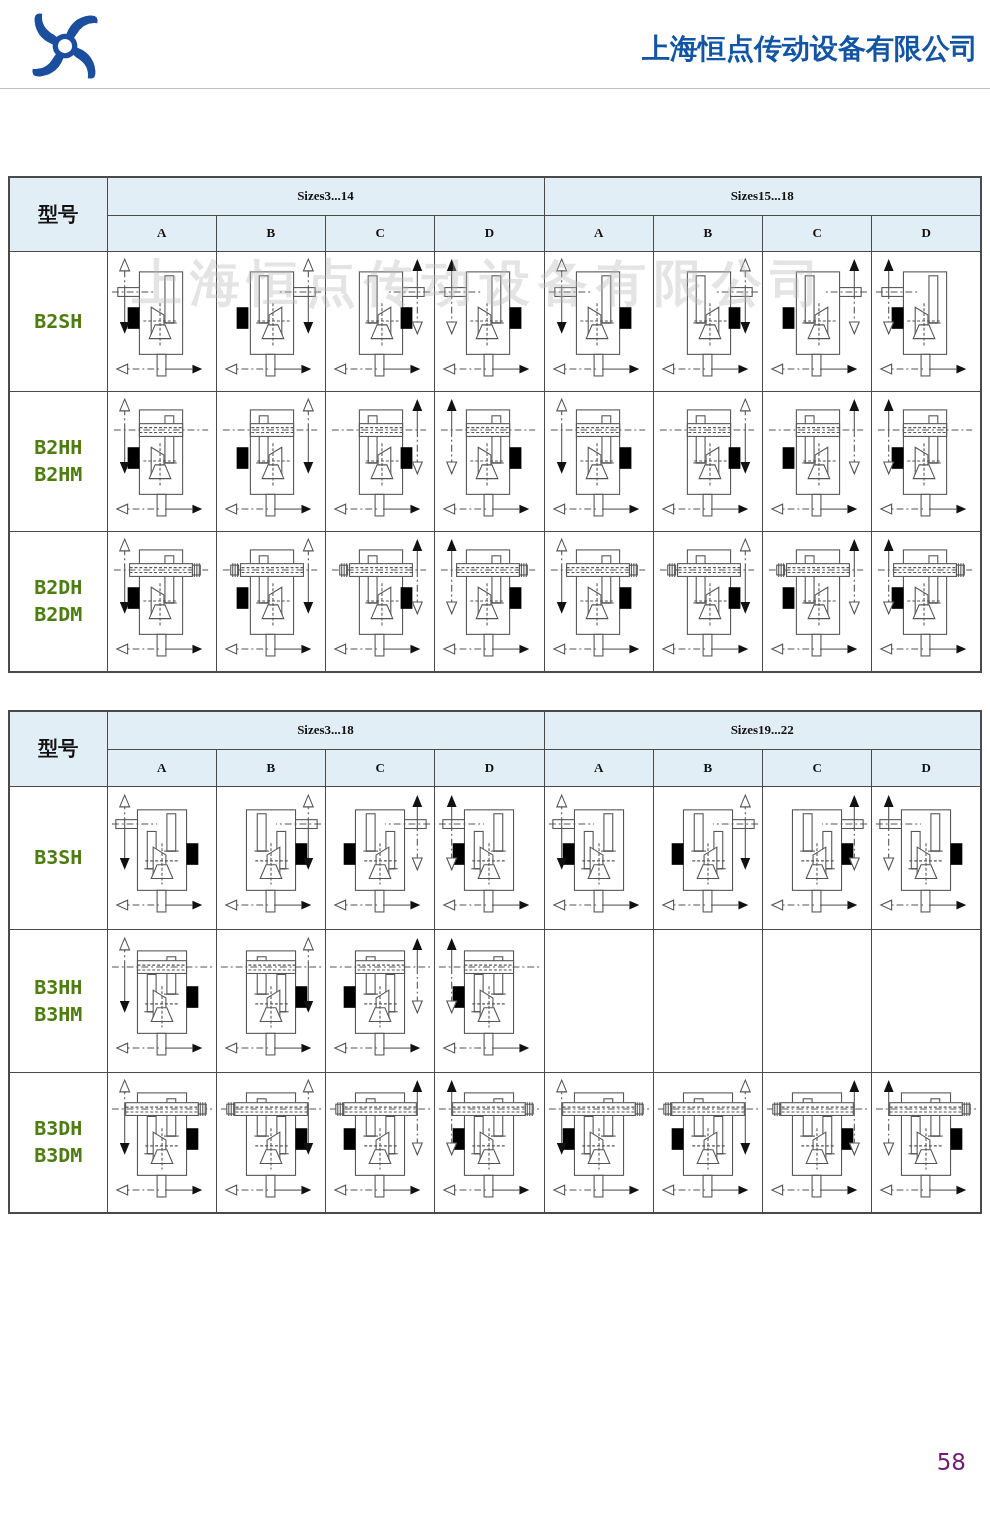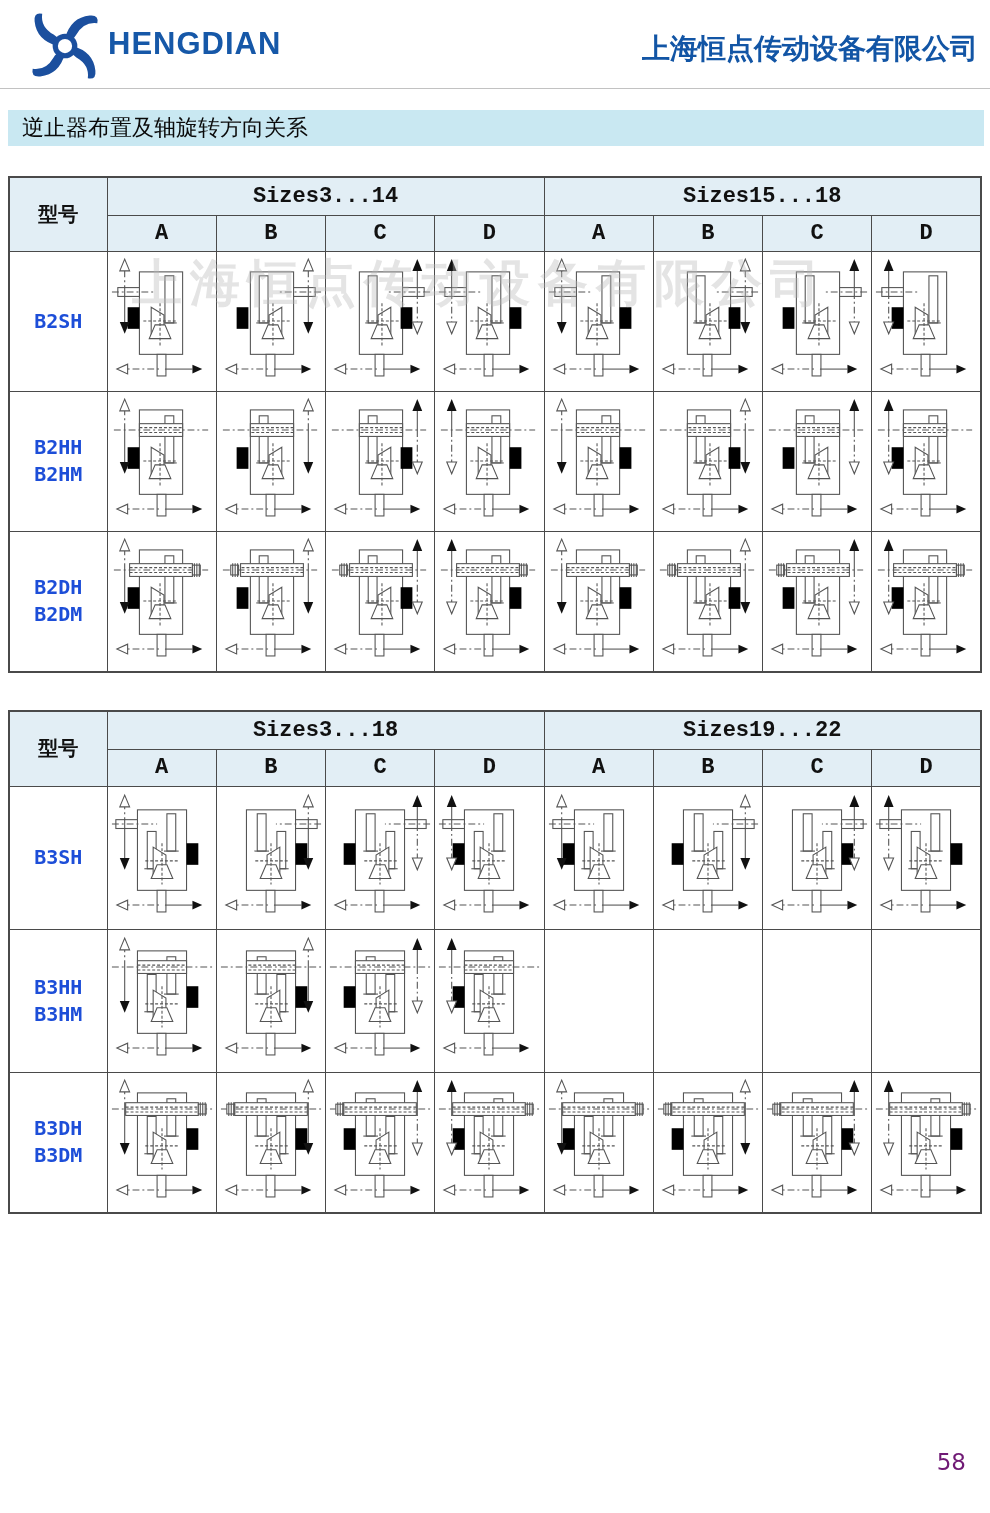--- a/index.html
+++ b/index.html
@@ -9,25 +9,25 @@
   .logo{position:absolute;left:26px;top:8px;}
   .brand{position:absolute;left:108px;top:26px;font-size:31px;font-weight:bold;color:#1658a8;
          font-family:"Liberation Sans","DejaVu Sans",sans-serif;letter-spacing:1px;}
   .company{position:absolute;right:12px;top:30px;font-size:28px;font-weight:bold;color:#1255a5;
            font-family:"DejaVu Serif","Liberation Serif",serif;}
   .titlebar{position:absolute;left:8px;top:110px;width:962px;height:36px;background:#c9e8f2;
             font-size:22px;color:#0a0a0a;line-height:36px;padding-left:14px;font-weight:500;}
   table.tbl{position:absolute;left:8px;width:974px;border-collapse:collapse;table-layout:fixed;
             border:2px solid #4a4a4a;background:#fff;}
   table.tbl th,table.tbl td{border:1px solid #4a4a4a;padding:0;text-align:center;vertical-align:middle;}
-  table.tbl .hd{background:#e2eef5;font-family:Liberation Mono, monospace;
-                font-weight:bold;font-size:22px;color:#111;}
+  table.tbl .hd{background:#e2eef5;font-family:Liberation Serif, serif;
+                font-weight:bold;font-size:13px;color:#111;}
   table.tbl .model-h{font-family:Liberation Sans, sans-serif;font-size:20px;}
   table.tbl .model{font-family:"DejaVu Sans Mono","Liberation Mono",monospace;font-weight:bold;
-                   font-size:20px;color:#1d4ed8;line-height:1.35;background:#fff;}
+                   font-size:20px;color:#4d7c0f;line-height:1.35;background:#fff;}
   table.tbl td.dg{background:#fff;}
   .watermark{position:absolute;left:132px;top:250px;font-size:50px;letter-spacing:8px;color:#b9b9b9;
              opacity:.38;white-space:nowrap;z-index:5;pointer-events:none;font-weight:bold;}
   .pageno{position:absolute;right:24px;top:1449px;font-size:23px;color:#701a75;
           font-family:"DejaVu Sans",sans-serif;}
 </style>
 </head>
 <body>
 
 <div class="page">
@@ -36,25 +36,23 @@
     <svg class="logo" width="78" height="76" viewBox="-40 -40 80 80">
       <g fill="#1b4f9e">
         <path d="M0,-8 Q 6,-30 26,-32 Q 36,-33 34,-24 Q 20,-26 12,-12 Q 8,-5 0,-8 Z"></path>
         <path d="M0,-8 Q 6,-30 26,-32 Q 36,-33 34,-24 Q 20,-26 12,-12 Q 8,-5 0,-8 Z" transform="rotate(90)"></path>
         <path d="M0,-8 Q 6,-30 26,-32 Q 36,-33 34,-24 Q 20,-26 12,-12 Q 8,-5 0,-8 Z" transform="rotate(180)"></path>
         <path d="M0,-8 Q 6,-30 26,-32 Q 36,-33 34,-24 Q 20,-26 12,-12 Q 8,-5 0,-8 Z" transform="rotate(270)"></path>
         <circle cx="0" cy="0" r="13"></circle>
       </g>
       <circle cx="0" cy="0" r="7.5" fill="#ffffff"></circle>
     </svg>
-    <div class="brand">HENGDIAN</div>
     <div class="company">上海恒点传动设备有限公司</div>
   </div>
 
-  <div class="titlebar">逆止器布置及轴旋转方向关系</div>
 
   <table class="tbl" id="table1" style="top:176px">
       <colgroup>
         <col style="width:98px">
         <col>
         <col>
         <col>
         <col>
         <col>
         <col>

